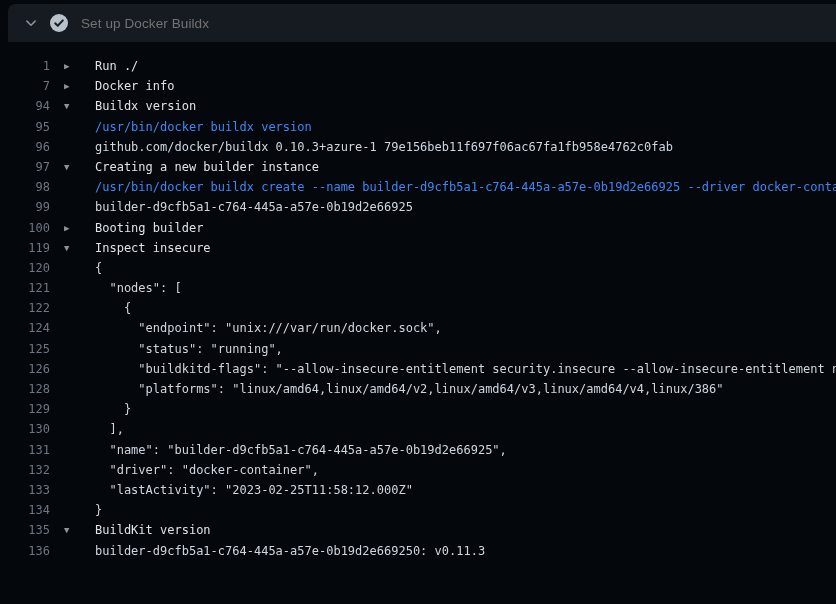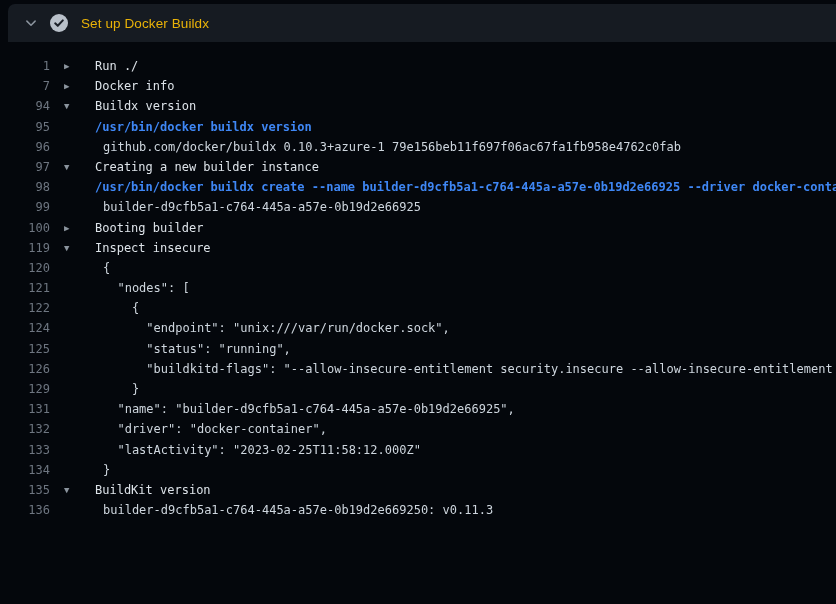--- a/index.html
+++ b/index.html
@@ -14,21 +14,21 @@
     position:absolute; top:4px; left:8px; right:0; height:38px;
     background: var(--header-bg, #161b22);
     border-top-left-radius:7px;
     display:flex; align-items:center;
     padding-left:17px; box-sizing:border-box;
     cursor:pointer;
   }
   .chev { display:flex; align-items:center; margin-right:13px; }
   .status { display:flex; align-items:center; margin-right:13px; }
   .title {
-    color:#eab308; font-size:13.5px; letter-spacing:0.1px;
+    color:#737373; font-size:13.5px; letter-spacing:0.1px;
   }
   .log {
     position:absolute; top:56px; left:0; right:0;
     font-family:"DejaVu Sans Mono", "Liberation Mono", monospace;
     font-size:12px;
   }
   .row {
     display:flex; height:20.2px; line-height:20.2px;
     white-space:pre; overflow:hidden;
   }
@@ -36,22 +36,22 @@
     flex:none; width:50px; text-align:right;
     color: var(--line-number, #6e7681);
     cursor:pointer;
   }
   .arrow {
     flex:none; width:16px; margin-left:14px;
     color:#8b949e; font-size:9px;
   }
   .text { flex:none;padding-left:15px; }
   .row.group-collapsed .text, .row.group-expanded .text { color: var(--group-text, #dde3e9); }
-  .row.output .text { color: var(--output-text, #ced6de); margin-left: 8px; }
-  .row.command .text { color: var(--command, #3f87f5); font-weight: bold; }
+  .row.output .text { color: var(--output-text, #ced6de); }
+  .row.command .text { color: var(--command, #3f87f5); }
   .row.group-collapsed, .row.group-expanded { cursor:pointer; }
 </style>
 </head>
 <body style="--page-bg: #04070c; --header-bg: #161b22; --command: #3f87f5; --line-number: #6e7681; --output-text: #ced6de; --group-text: #dde3e9; --status-circle: #b9c1ca; --chevron: #8b949e;">
 
 <div class="page">
 
   <header class="step-header">
     <span class="chev">
       <svg width="12" height="12" viewBox="0 0 16 16" aria-hidden="true">
@@ -77,21 +77,23 @@
       <div class="row command"><span class="num">98</span><span class="arrow"></span><span class="text">/usr/bin/docker buildx create --name builder-d9cfb5a1-c764-445a-a57e-0b19d2e66925 --driver docker-container</span></div>
       <div class="row output"><span class="num">99</span><span class="arrow"></span><span class="text">builder-d9cfb5a1-c764-445a-a57e-0b19d2e66925</span></div>
       <div class="row group-collapsed"><span class="num">100</span><span class="arrow">▶</span><span class="text">Booting builder</span></div>
       <div class="row group-expanded"><span class="num">119</span><span class="arrow">▼</span><span class="text">Inspect insecure</span></div>
       <div class="row output"><span class="num">120</span><span class="arrow"></span><span class="text">{</span></div>
       <div class="row output"><span class="num">121</span><span class="arrow"></span><span class="text">  "nodes": [</span></div>
       <div class="row output"><span class="num">122</span><span class="arrow"></span><span class="text">    {</span></div>
       <div class="row output"><span class="num">124</span><span class="arrow"></span><span class="text">      "endpoint": "unix:///var/run/docker.sock",</span></div>
       <div class="row output"><span class="num">125</span><span class="arrow"></span><span class="text">      "status": "running",</span></div>
       <div class="row output"><span class="num">126</span><span class="arrow"></span><span class="text">      "buildkitd-flags": "--allow-insecure-entitlement security.insecure --allow-insecure-entitlement network.host",</span></div>
+      <div class="row output"><span class="num">128</span><span class="arrow"></span><span class="text">      "platforms": "linux/amd64,linux/amd64/v2,linux/amd64/v3,linux/amd64/v4,linux/386"</span></div>
       <div class="row output"><span class="num">129</span><span class="arrow"></span><span class="text">    }</span></div>
+      <div class="row output"><span class="num">130</span><span class="arrow"></span><span class="text">  ],</span></div>
       <div class="row output"><span class="num">131</span><span class="arrow"></span><span class="text">  "name": "builder-d9cfb5a1-c764-445a-a57e-0b19d2e66925",</span></div>
       <div class="row output"><span class="num">132</span><span class="arrow"></span><span class="text">  "driver": "docker-container",</span></div>
       <div class="row output"><span class="num">133</span><span class="arrow"></span><span class="text">  "lastActivity": "2023-02-25T11:58:12.000Z"</span></div>
       <div class="row output"><span class="num">134</span><span class="arrow"></span><span class="text">}</span></div>
       <div class="row group-expanded"><span class="num">135</span><span class="arrow">▼</span><span class="text">BuildKit version</span></div>
       <div class="row output"><span class="num">136</span><span class="arrow"></span><span class="text">builder-d9cfb5a1-c764-445a-a57e-0b19d2e669250: v0.11.3</span></div>
     </div>
 
 </div>
 

